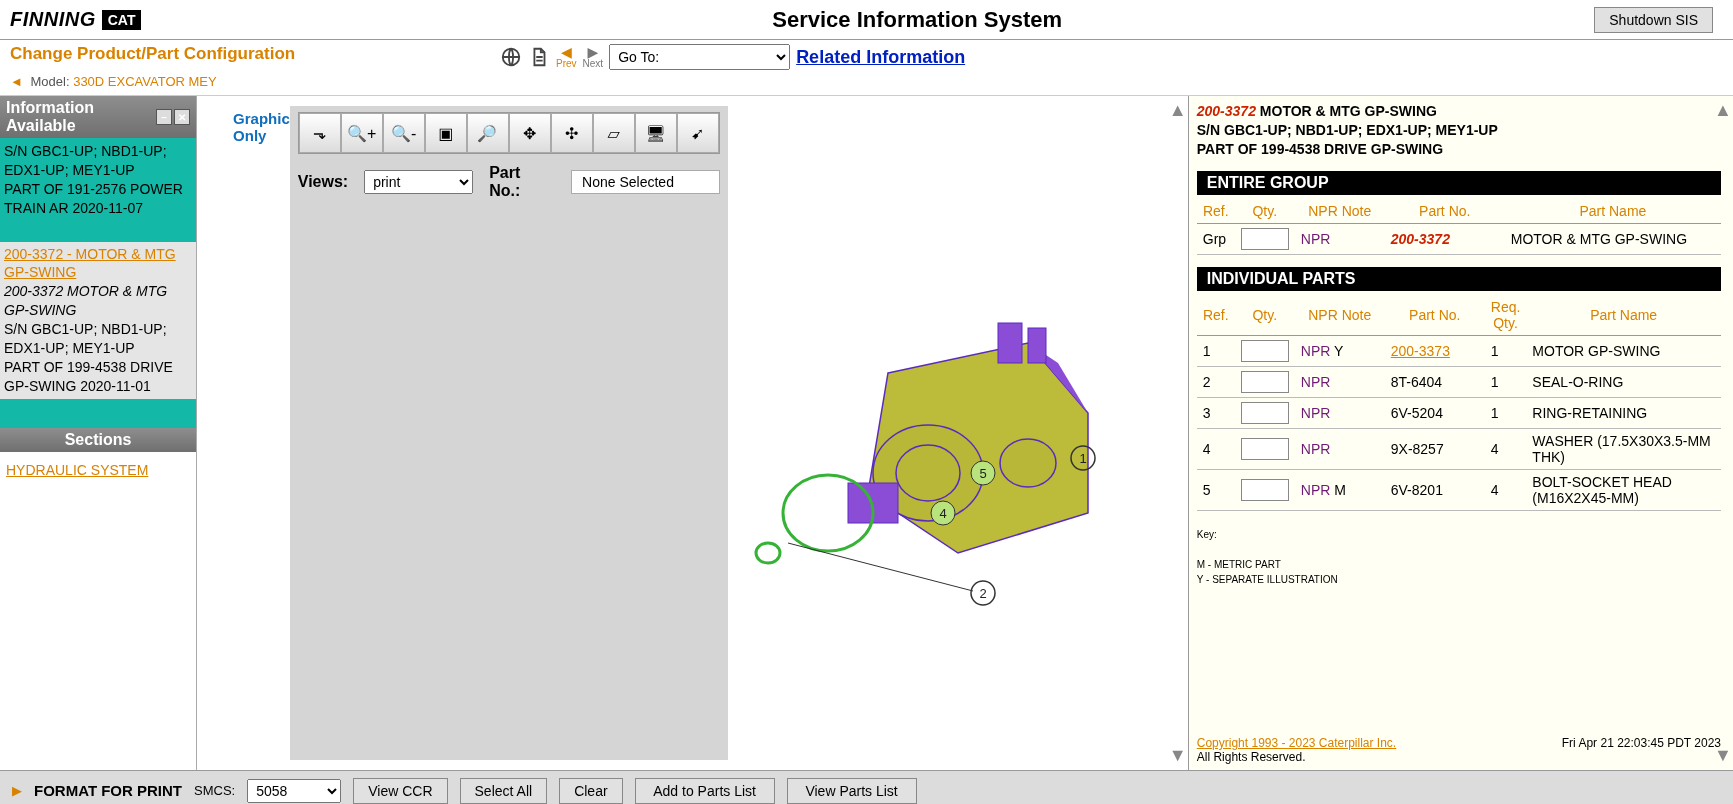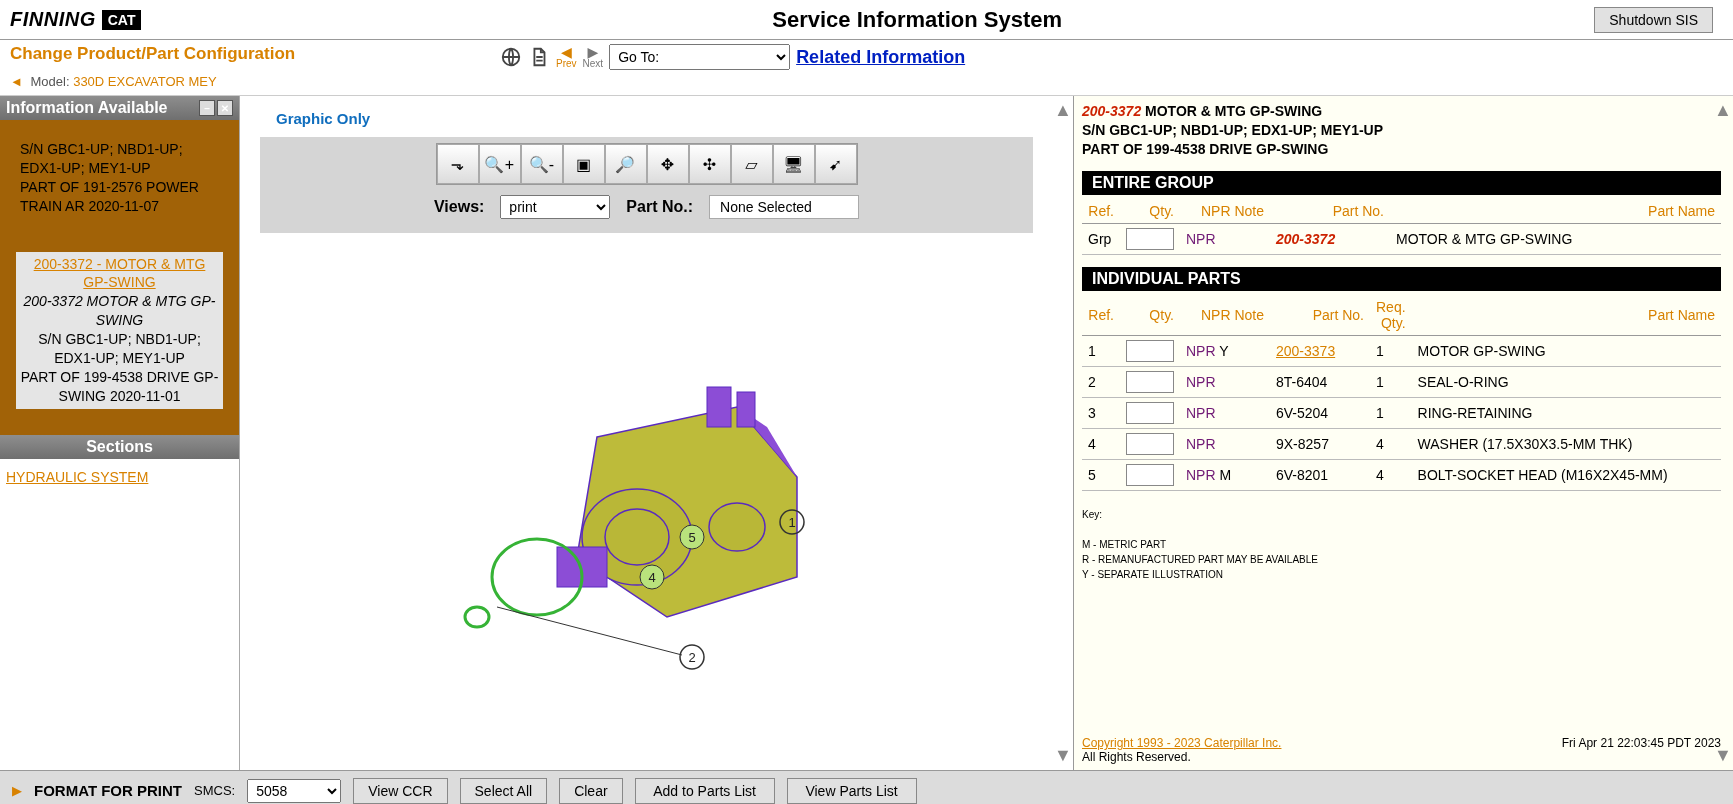--- a/index.html
+++ b/index.html
@@ -102,46 +102,46 @@
   }
   .info-hdr .controls { display: flex; gap: 2px; }
   .winbtn {
     width: 16px; height: 16px; background: #ddd; border: 1px solid #555;
     display: inline-flex; align-items: center; justify-content: center; font-size: 10px;
     cursor: pointer;
   }
   .info-body {
     flex: 1;
     overflow-y: auto;
-    padding: 20px;
+    padding: 4px;
     font-size: 14px;
     line-height: 1.35;
-    background: #a16207;
+    background: #14b8a6;
   }
   .info-sep { height: 20px; }
   .info-link { color: #d88200; text-decoration: underline; cursor: pointer; }
-  .shaded { background: #e5e5e5; padding: 3px 4px; margin: 16px -4px; text-align: center; }
+  .shaded { background: #e5e5e5; padding: 3px 4px; margin: 4px -4px; }
   .sections-hdr {
     background: linear-gradient(#8e8e8e,#6f6f6f);
     color: #fff;
     text-align: center;
     font-weight: 700;
     font-size: 16px;
     padding: 3px 0;
     margin-top: auto;
   }
   .sections-body { padding: 10px 6px; }
   .sections-body a { color: #d88200; text-decoration: underline; font-size: 14px; cursor: pointer; }
 
   .center-pane {
     flex: 1;
     display: flex;
     background: #fff;
   }
-  .center-content { flex: 1; padding: 10px 20px; display: flex; flex-direction: column; }
+  .center-content { flex: 1; padding: 10px 20px; display: flex; flex-direction: row; }
   .scroll-edge { width: 20px; display: flex; flex-direction: column; justify-content: space-between; align-items: center; color: #888; font-size: 18px; padding: 4px 0; }
   .graphic-only { color: #106ebe; font-weight: 600; font-size: 15px; margin: 4px 0 10px 16px; cursor: pointer; }
   .tool-panel {
     background: #d5d5d5;
     padding: 6px 8px 14px 8px;
     display: flex; flex-direction: column; align-items: center;
   }
   .tool-row { display: flex; gap: 0; border: 1px solid #999; }
   .toolbtn {
     width: 42px; height: 40px;
@@ -182,21 +182,21 @@
     font-size: 16px;
     padding: 3px 10px;
     margin: 12px 0 4px 0;
   }
   table.parts {
     width: 100%;
     border-collapse: collapse;
     font-size: 14px;
   }
   table.parts th {
-    text-align: right;
+    text-align: center;
     color: #d88200;
     font-weight: 400;
     padding: 4px 6px;
     border-bottom: 1px solid #999;
   }
   table.parts td {
     padding: 4px 6px;
     border-bottom: 1px solid #bbb;
     vertical-align: middle;
   }
@@ -446,21 +446,20 @@
             <td><span>6V-8201</span></td>
             <td>4</td>
             <td>BOLT-SOCKET HEAD (M16X2X45-MM)</td>
           </tr>
         </tbody>
     </table>
 
     <div class="key-block">
       <div>Key:</div><br>
       <div>M - METRIC PART</div>
-      <div>R - REMANUFACTURED PART MAY BE AVAILABLE</div>
       <div>Y - SEPARATE ILLUSTRATION</div>
     </div>
 
     <div class="footer-note">
       <div>
         <a>Copyright 1993 - 2023 Caterpillar Inc.</a><br>
         <span>All Rights Reserved.</span>
       </div>
       <div>Fri Apr 21 22:03:45 PDT 2023</div>
     </div>

